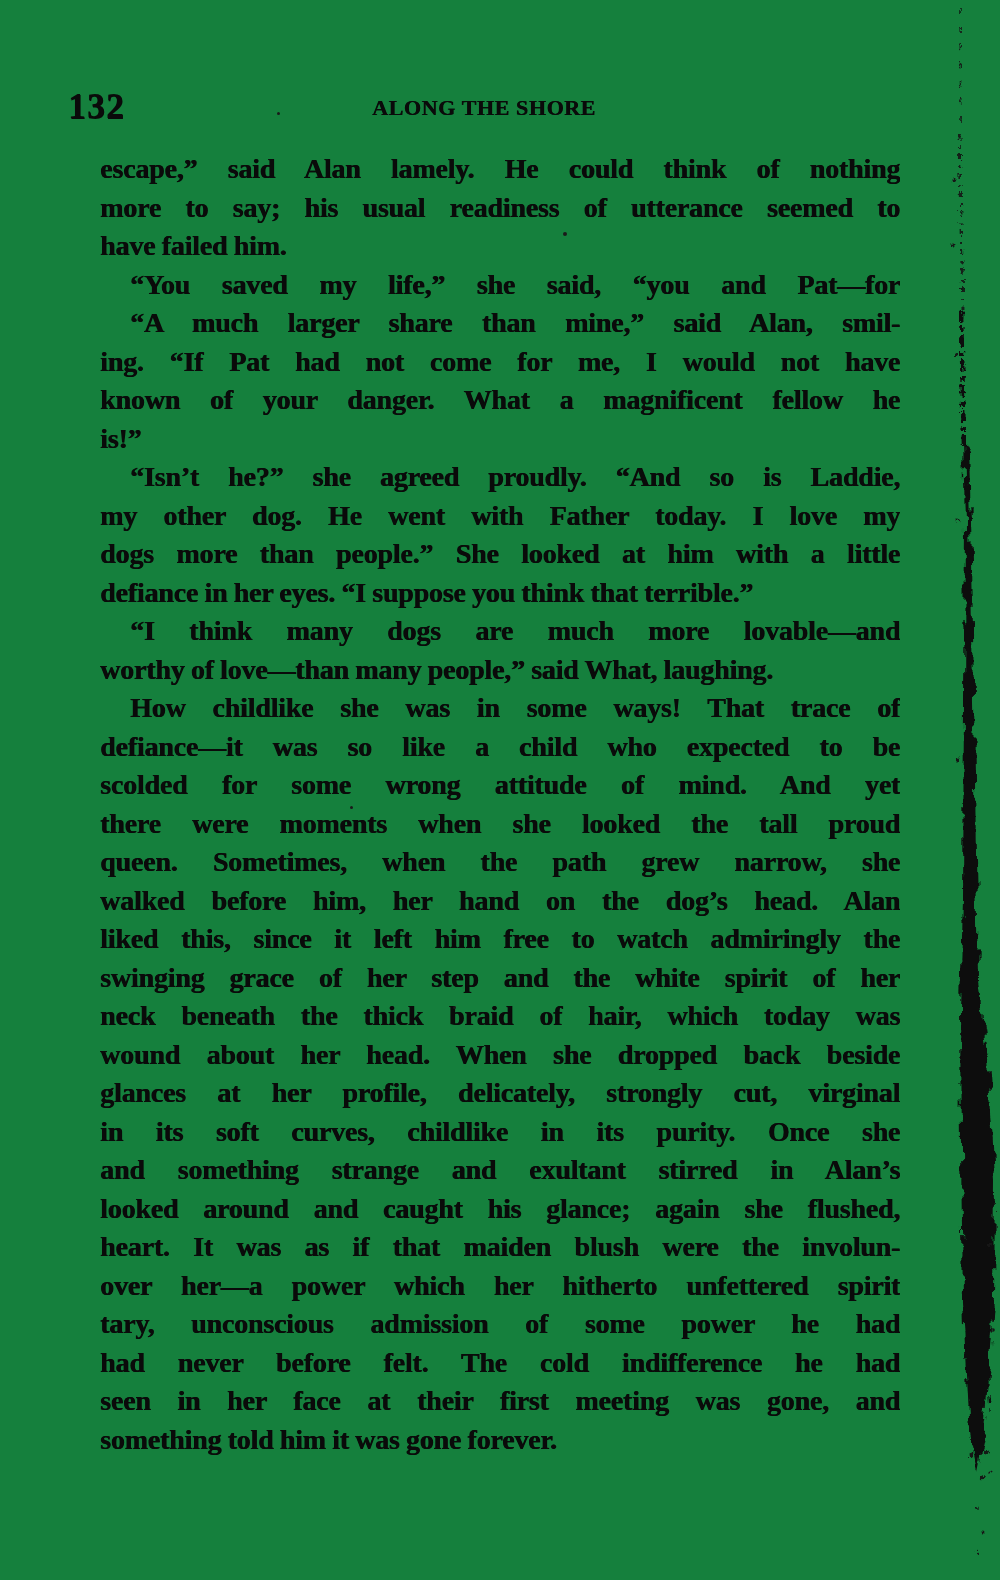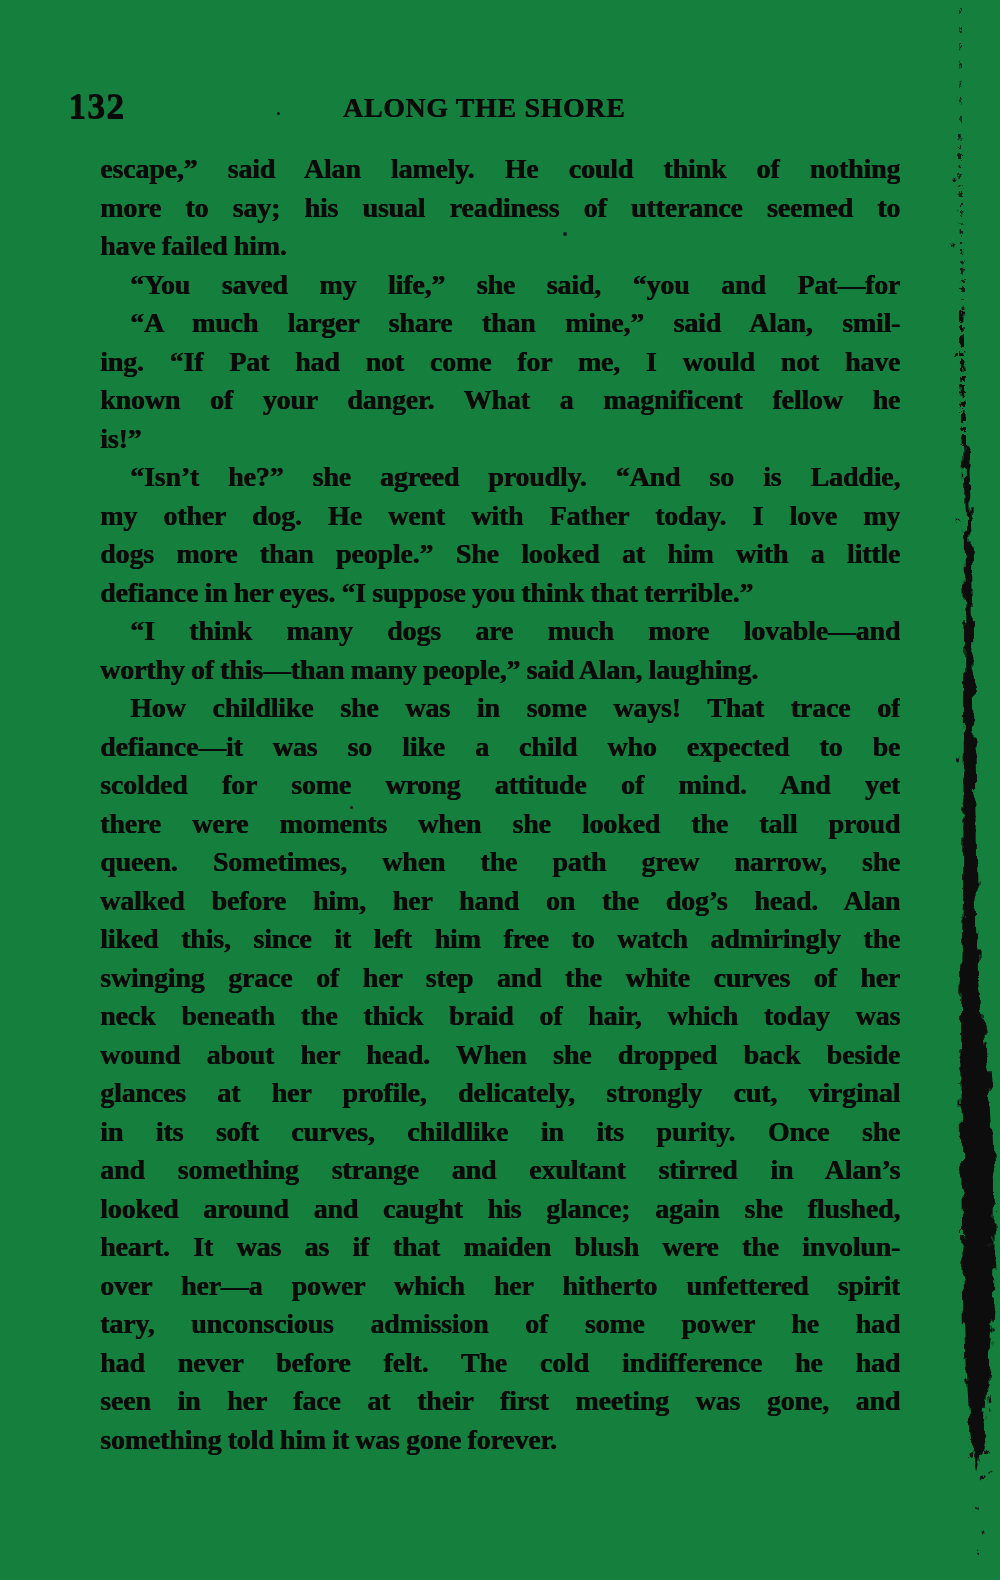--- a/index.html
+++ b/index.html
@@ -28,21 +28,21 @@
     font-weight: 700;
     letter-spacing: 1px;
     text-shadow: 0.6px 0.5px 0 currentColor;
   }
   .running-title {
     position: absolute;
     left: 0;
     right: 0;
     top: 7px;
     text-align: center;
-    font-size: 28px;
+    font-size: 22px;
     line-height: 22px;
     font-weight: 700;
     letter-spacing: 0.6px;
     text-shadow: 0.5px 0.4px 0 currentColor;
   }
   .page-text {
     position: absolute;
     top: 150px;
     left: 68px;
     width: 832px;
@@ -93,29 +93,29 @@
       <div class="line indent">“You saved my life,” she said, “you and Pat—for</div>
       <div class="line indent">“A much larger share than mine,” said Alan, smil-</div>
       <div class="line">ing. “If Pat had not come for me, I would not have</div>
       <div class="line">known of your danger. What a magnificent fellow he</div>
       <div class="line last">is!”</div>
       <div class="line indent">“Isn’t he?” she agreed proudly. “And so is Laddie,</div>
       <div class="line">my other dog. He went with Father today. I love my</div>
       <div class="line">dogs more than people.” She looked at him with a little</div>
       <div class="line last">defiance in her eyes. “I suppose you think that terrible.”</div>
       <div class="line indent">“I think many dogs are much more lovable—and</div>
-      <div class="line last">worthy of this—than many people,” said Alan, laughing.</div>
+      <div class="line last">worthy of love—than many people,” said What, laughing.</div>
       <div class="line indent">How childlike she was in some ways! That trace of</div>
       <div class="line">defiance—it was so like a child who expected to be</div>
       <div class="line">scolded for some wrong attitude of mind. And yet</div>
       <div class="line">there were moments when she looked the tall proud</div>
       <div class="line">queen. Sometimes, when the path grew narrow, she</div>
       <div class="line">walked before him, her hand on the dog’s head. Alan</div>
       <div class="line">liked this, since it left him free to watch admiringly the</div>
-      <div class="line">swinging grace of her step and the white curves of her</div>
+      <div class="line">swinging grace of her step and the white spirit of her</div>
       <div class="line">neck beneath the thick braid of hair, which today was</div>
       <div class="line">wound about her head. When she dropped back beside</div>
       <div class="line">glances at her profile, delicately, strongly cut, virginal</div>
       <div class="line">in its soft curves, childlike in its purity. Once she</div>
       <div class="line">and something strange and exultant stirred in Alan’s</div>
       <div class="line">looked around and caught his glance; again she flushed,</div>
       <div class="line">heart. It was as if that maiden blush were the involun-</div>
       <div class="line">over her—a power which her hitherto unfettered spirit</div>
       <div class="line">tary, unconscious admission of some power he had</div>
       <div class="line">had never before felt. The cold indifference he had</div>

